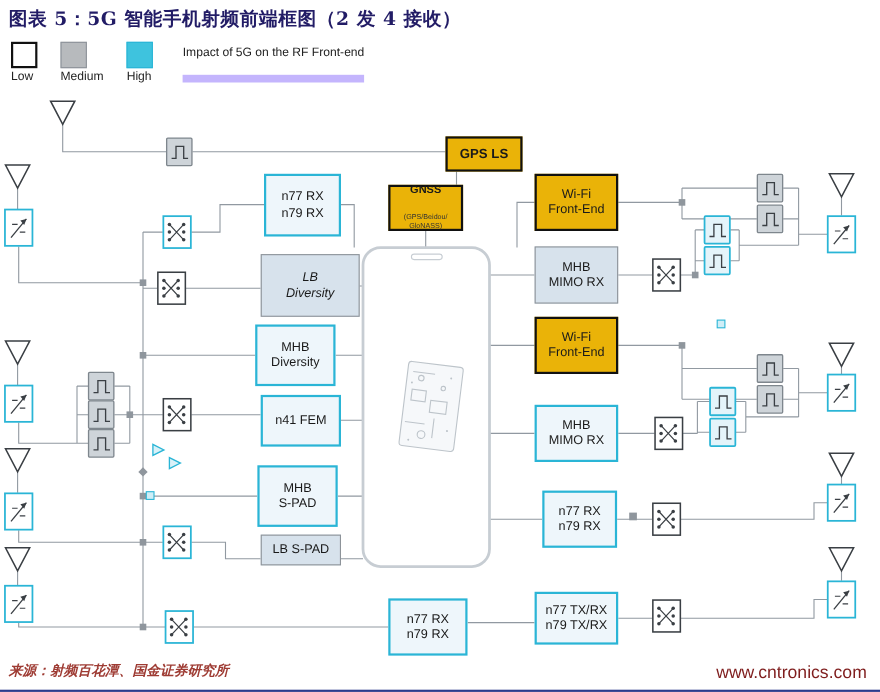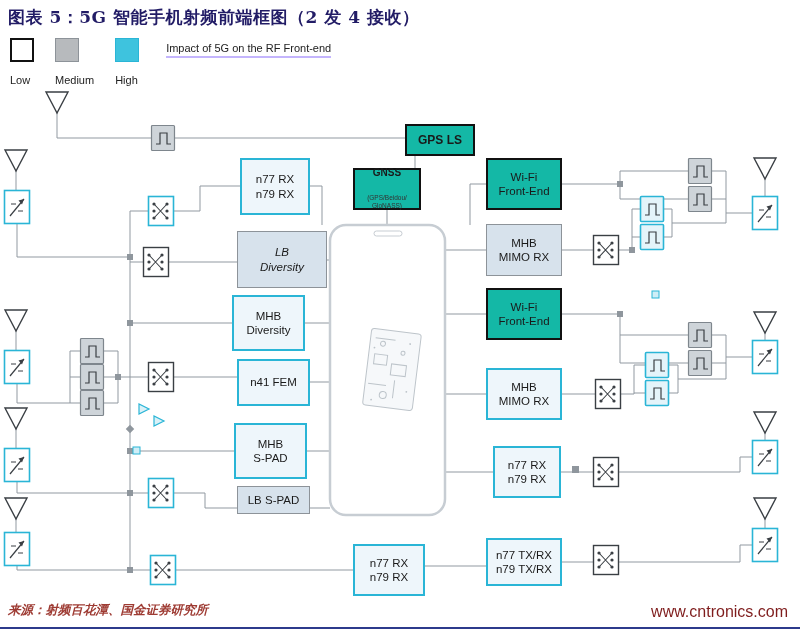--- a/index.html
+++ b/index.html
@@ -7,25 +7,25 @@
   .page{position:relative;width:800px;height:629px;background:#ffffff;overflow:hidden;}
   .fig-title{position:absolute;left:8px;top:6px;z-index:3;
     font-family:"DejaVu Serif",serif;font-weight:700;font-size:17px;letter-spacing:.5px;
     color:#221c66;white-space:nowrap;}
   .legend{position:absolute;left:10px;top:38px;z-index:3;display:flex;align-items:flex-start;}
   .legend-item{display:flex;flex-direction:column;align-items:flex-start;margin-right:21px;}
   .swatch{width:24px;height:24px;box-sizing:border-box;}
   .swatch.low{background:#ffffff;border:2.5px solid #111;}
   .swatch.medium{background:#b7babd;border:1.5px solid #8d9399;}
   .swatch.high{background:#3ec3de;border:1.5px solid #2ab5d6;}
-  .legend-label{font-size:11px;color:#222;margin-top:12px;}
+  .legend-label{font-size:11px;color:#222;margin-top:2px;}
   .legend-caption{font-size:11px;color:#222;margin-left:6px;margin-top:4px;
-    border-bottom:2px solid #c4b5fd;padding-bottom:2px;}
+    border-bottom:7px solid #c4b5fd;padding-bottom:14px;}
   .blk{position:absolute;z-index:2;display:flex;align-items:center;justify-content:center;
-    text-align:center;font-size:11.5px;line-height:1.25;color:#1a1a1a;background:#14b8a6;
+    text-align:center;font-size:11.5px;line-height:1.25;color:#1a1a1a;background:#eab308;
     white-space:pre-line;box-sizing:border-box;}
   .blk.low{border:2px solid #111;}
   .blk.medium{border:1.5px solid #8d9399;background:#d7e2ec;}
   .blk.high{border:2px solid #2ab5d6;background:#eef6fb;}
   .blk .b-title{font-weight:700;font-size:10px;}
   .blk .b-sub{font-size:6.5px;color:#333;white-space:pre-line;line-height:1.3;}
   .blk.bold{font-weight:700;font-size:12px;}
   .svg-layer{position:absolute;left:0;top:0;z-index:1;}
   .footer-source{position:absolute;left:8px;bottom:10px;z-index:3;
     font-family:"DejaVu Serif",serif;font-weight:700;font-style:italic;

